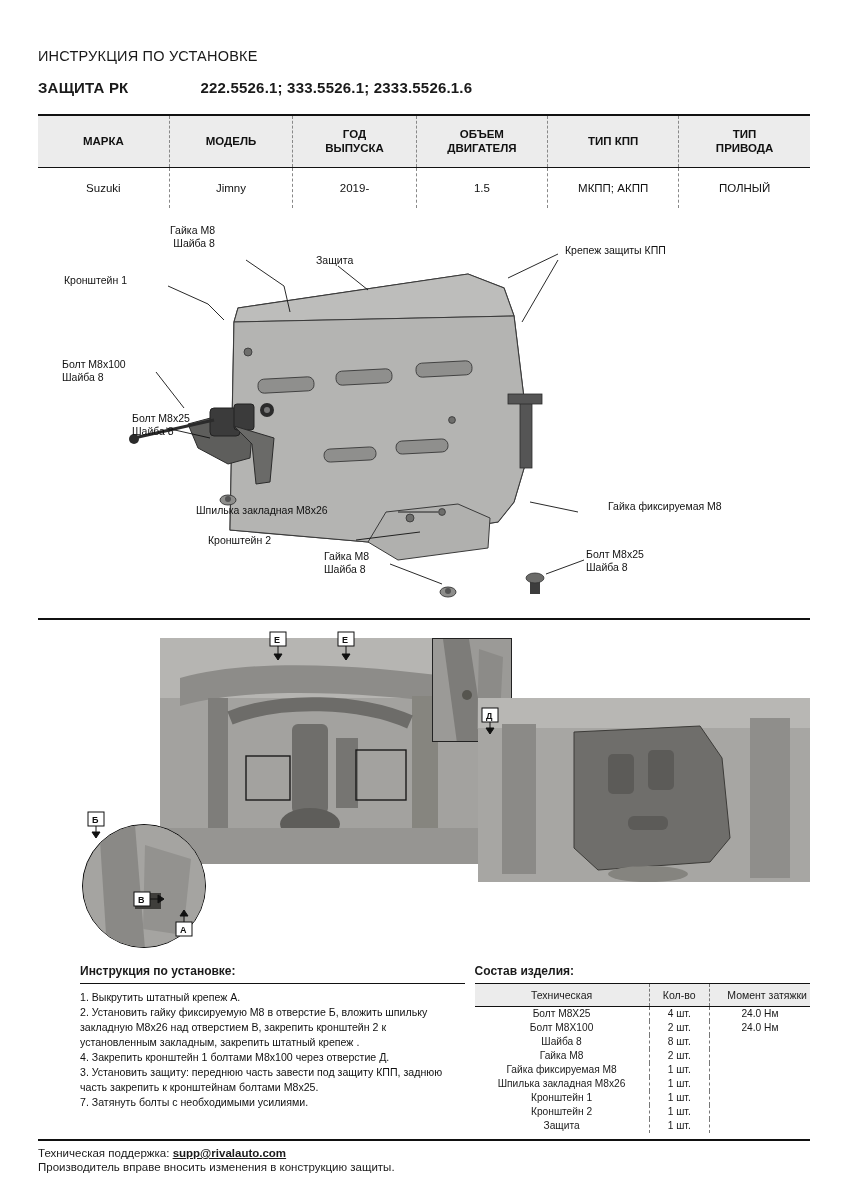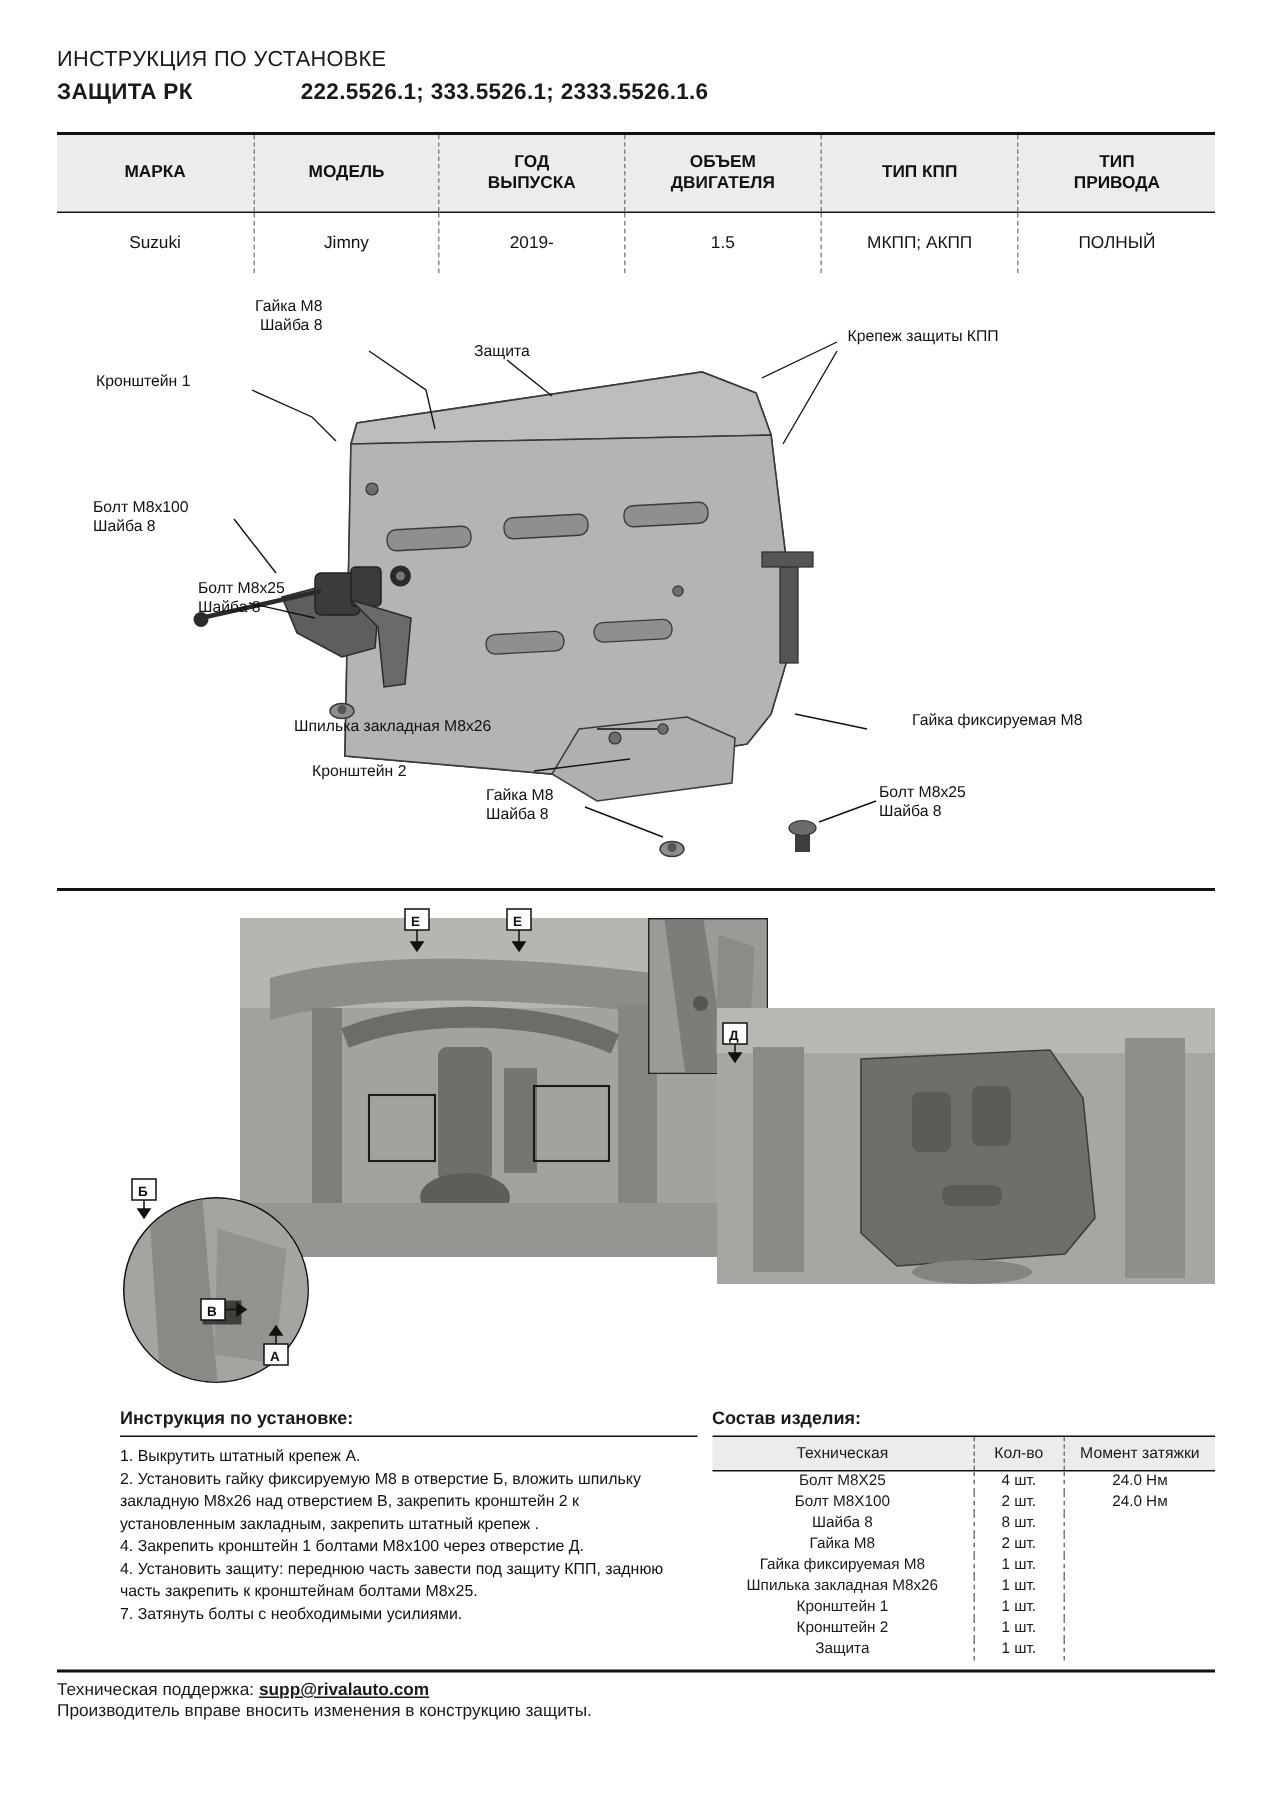--- a/index.html
+++ b/index.html
@@ -8,23 +8,23 @@
     width: 848px; height: 1200px;
     background:#ffffff;
     font-family: "Liberation Sans", sans-serif;
     color:#1a1a1a;
     position: relative;
     overflow: hidden;
   }
   .page { position:relative; width:848px; height:1200px; padding:0 38px; }
 
   
-  .hdr { padding-top:32px; }
+  .hdr { padding-top:48px; }
   .hdr .line1 { font-size:14.5px; letter-spacing:.2px; color:#1a1a1a; }
-  .hdr .line2 { display:flex; align-items:flex-start; margin-top:5px; }
+  .hdr .line2 { display:flex; align-items:flex-start; margin-top:15px; }
   .hdr .line2 .t { font-size:15px; font-weight:bold; letter-spacing:.2px; }
   .hdr .line2 .codes { font-size:15px; font-weight:bold; margin-left:72px; letter-spacing:.2px; }
 
   .rule { height:2px; background:#111; margin-top:18px; }
 
   
   .spec { width:100%; border-collapse:collapse; table-layout:fixed; margin-top:0; }
   .spec th, .spec td { text-align:center; vertical-align:middle; }
   .spec thead th {
     background:#ececec; font-size:11.5px; font-weight:bold; line-height:1.25;
@@ -51,21 +51,21 @@
   .bl { width:432px; padding-right:10px; }
   .br { width:368px; }
   .b-title { font-size:12px; font-weight:bold; margin-bottom:5px; }
   .b-rule { height:1px; background:#111; margin:3px 0 6px; }
   .steps { font-size:10.6px; line-height:1.42; color:#111; }
   .steps div { margin-bottom:0px; }
 
   .parts { width:100%; border-collapse:collapse; table-layout:fixed; }
   .parts th { background:#ececec; font-size:10.5px; font-weight:normal; padding:5px 3px;
               border-right:1px dashed #777; border-bottom:1px solid #111; border-top:1px solid #111;}
-  .parts th:last-child { border-right:none; }
+  .parts th:last-child { border-right:none;text-align:right; }
   .parts td { font-size:10.2px; padding:1.5px 3px; border-right:1px dashed #777; text-align:center; }
   .parts td:last-child { border-right:none; }
 
   .footer { margin-top:6px; }
   .footer .frule { height:2px; background:#111; margin-bottom:6px; }
   .footer p { margin:0 0 2px 0; font-size:11.5px; }
   .footer .mail { font-weight:bold; text-decoration:underline; }
 
   .ph { position:absolute; background:#9a9a98; overflow:hidden; }
 </style>
@@ -292,21 +292,21 @@
   </div>
 
   <div class="bottom">
     <div class="bl">
       <div class="b-title">Инструкция по установке:</div>
       <div class="b-rule"></div>
       <div class="steps">
         <div>1. Выкрутить штатный крепеж А.</div>
         <div>2. Установить гайку фиксируемую М8 в отверстие Б, вложить шпильку закладную М8х26 над отверстием В, закрепить кронштейн 2 к установленным закладным, закрепить штатный крепеж .</div>
         <div>4. Закрепить кронштейн 1 болтами М8х100 через отверстие Д.</div>
-        <div>4. Установить защиту: переднюю часть завести под защиту КПП, заднюю часть закрепить к кронштейнам болтами М8х25.</div>
+        <div>3. Установить защиту: переднюю часть завести под защиту КПП, заднюю часть закрепить к кронштейнам болтами М8х25.</div>
         <div>7. Затянуть болты с необходимыми усилиями.</div>
       </div>
     </div>
     <div class="br">
       <div class="b-title">Состав изделия:</div>
       <table class="parts">
         <thead>
           <tr>
             <th style="width:52%">Техническая</th>
             <th style="width:18%">Кол-во</th>

